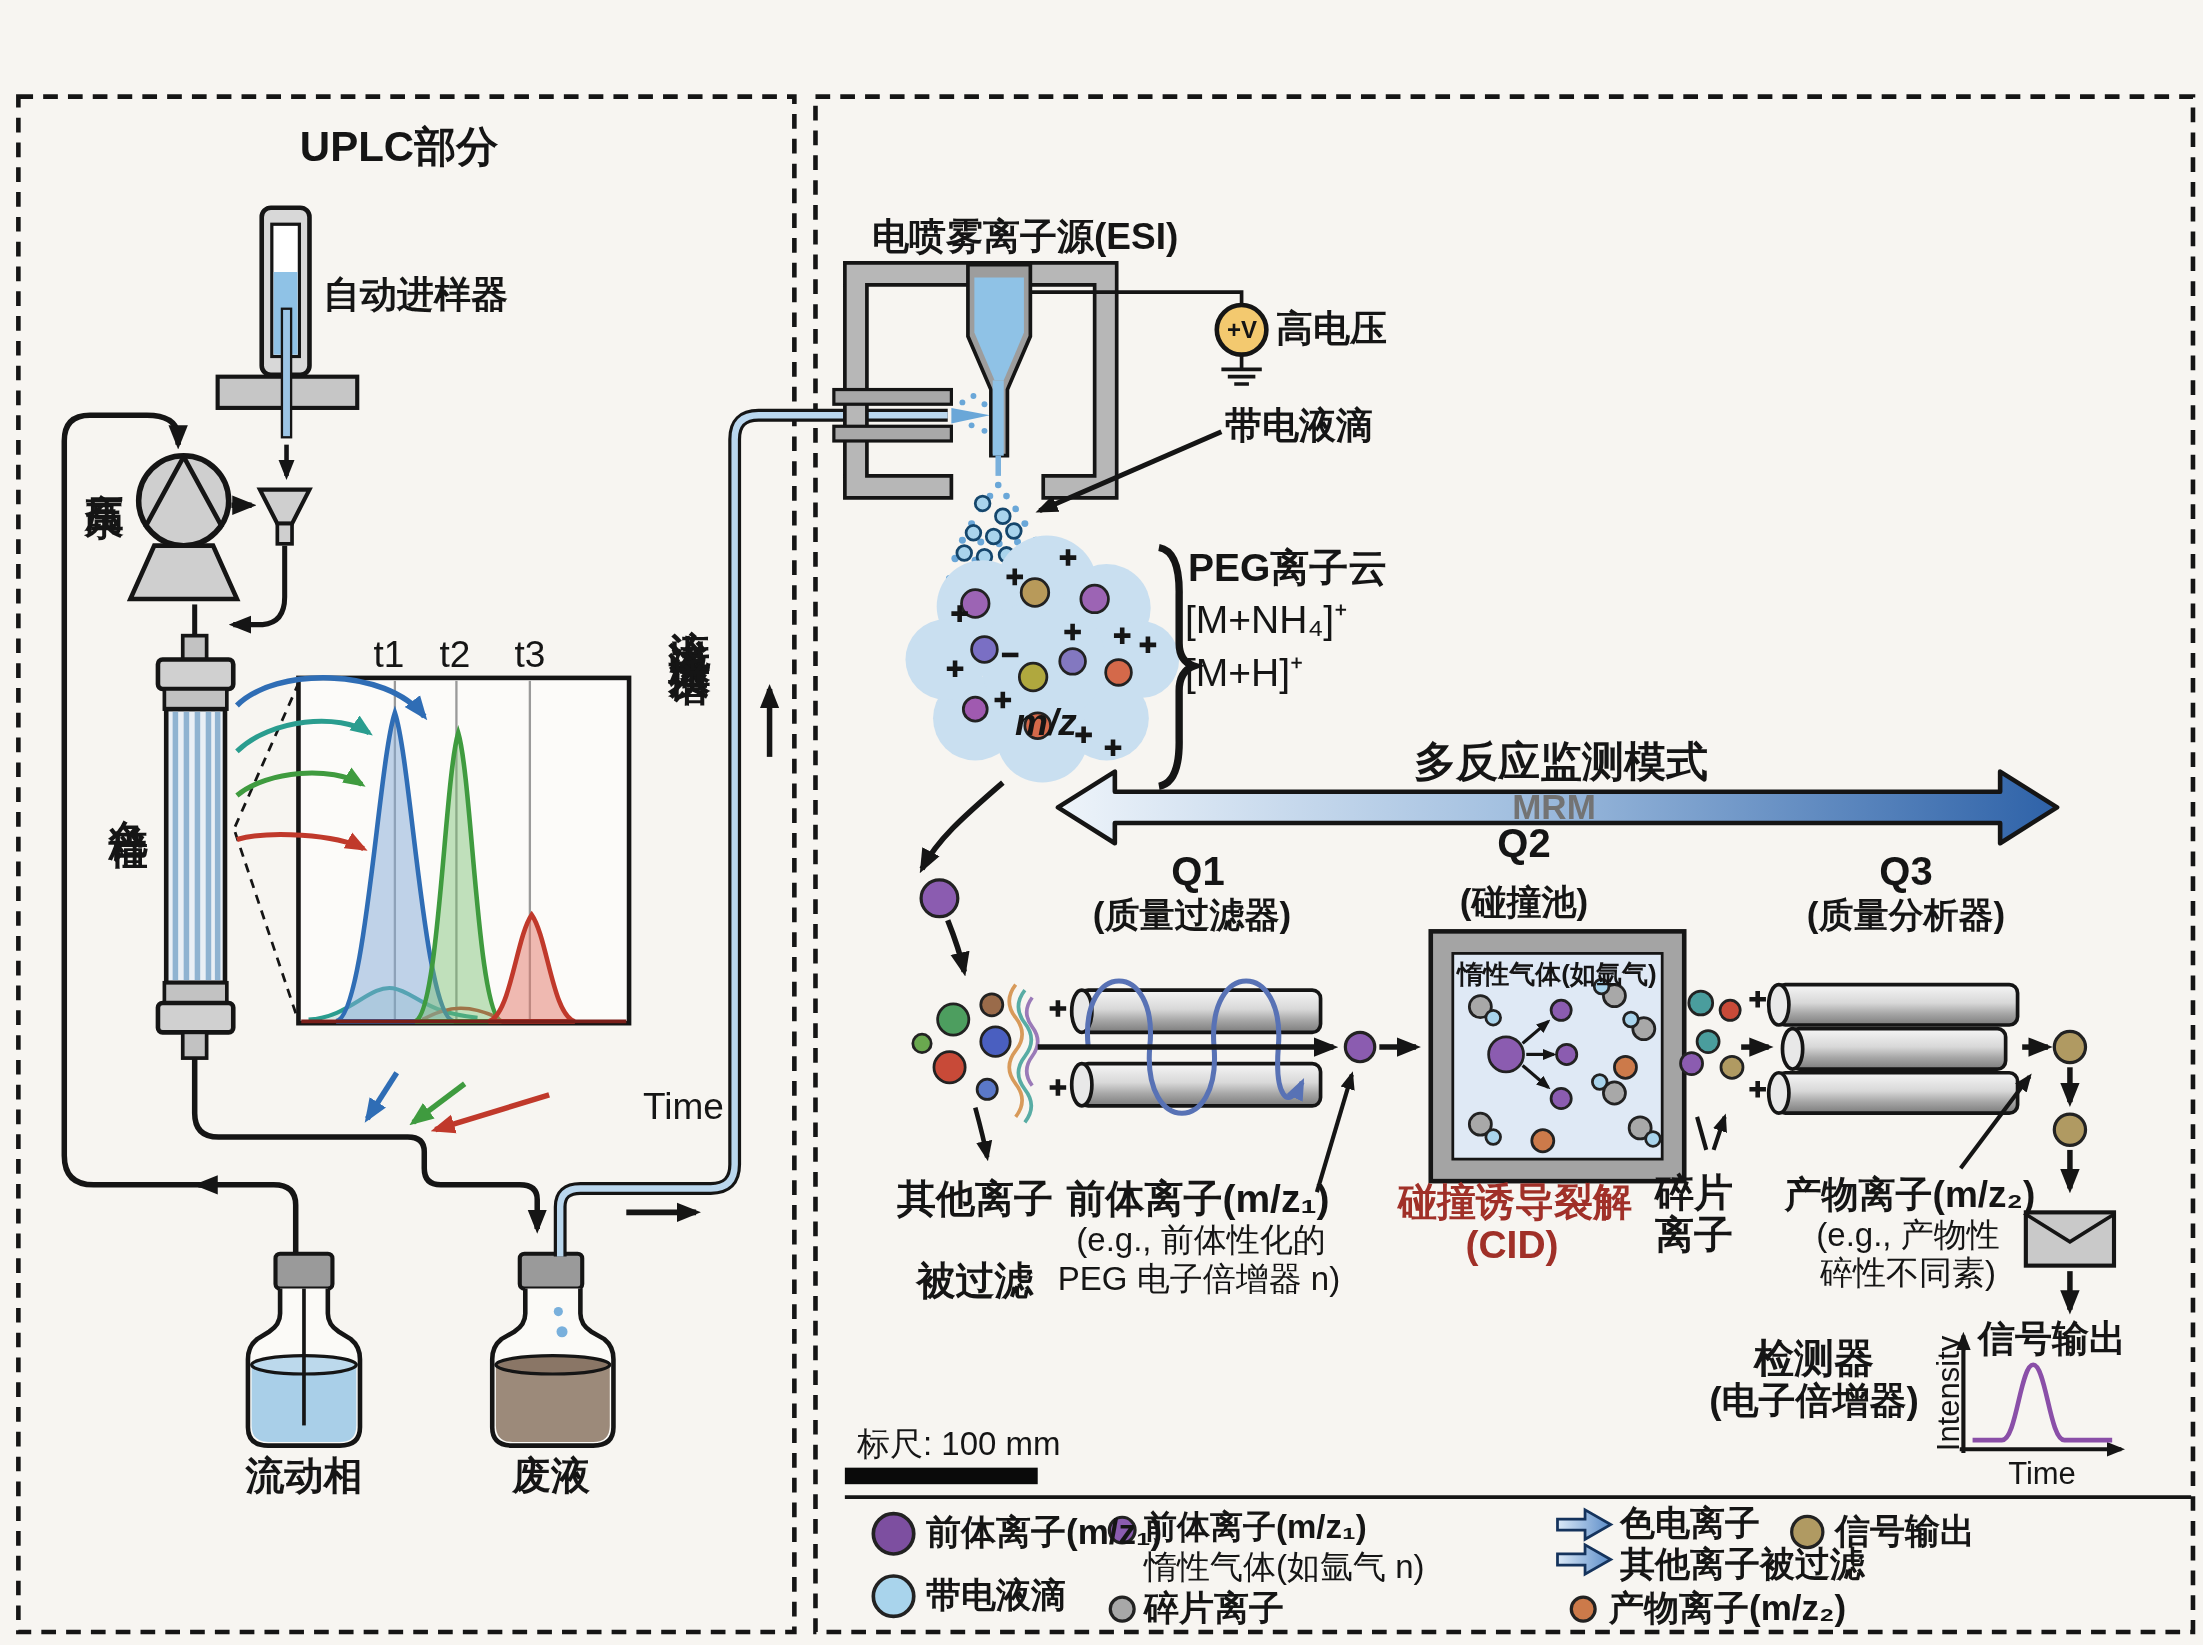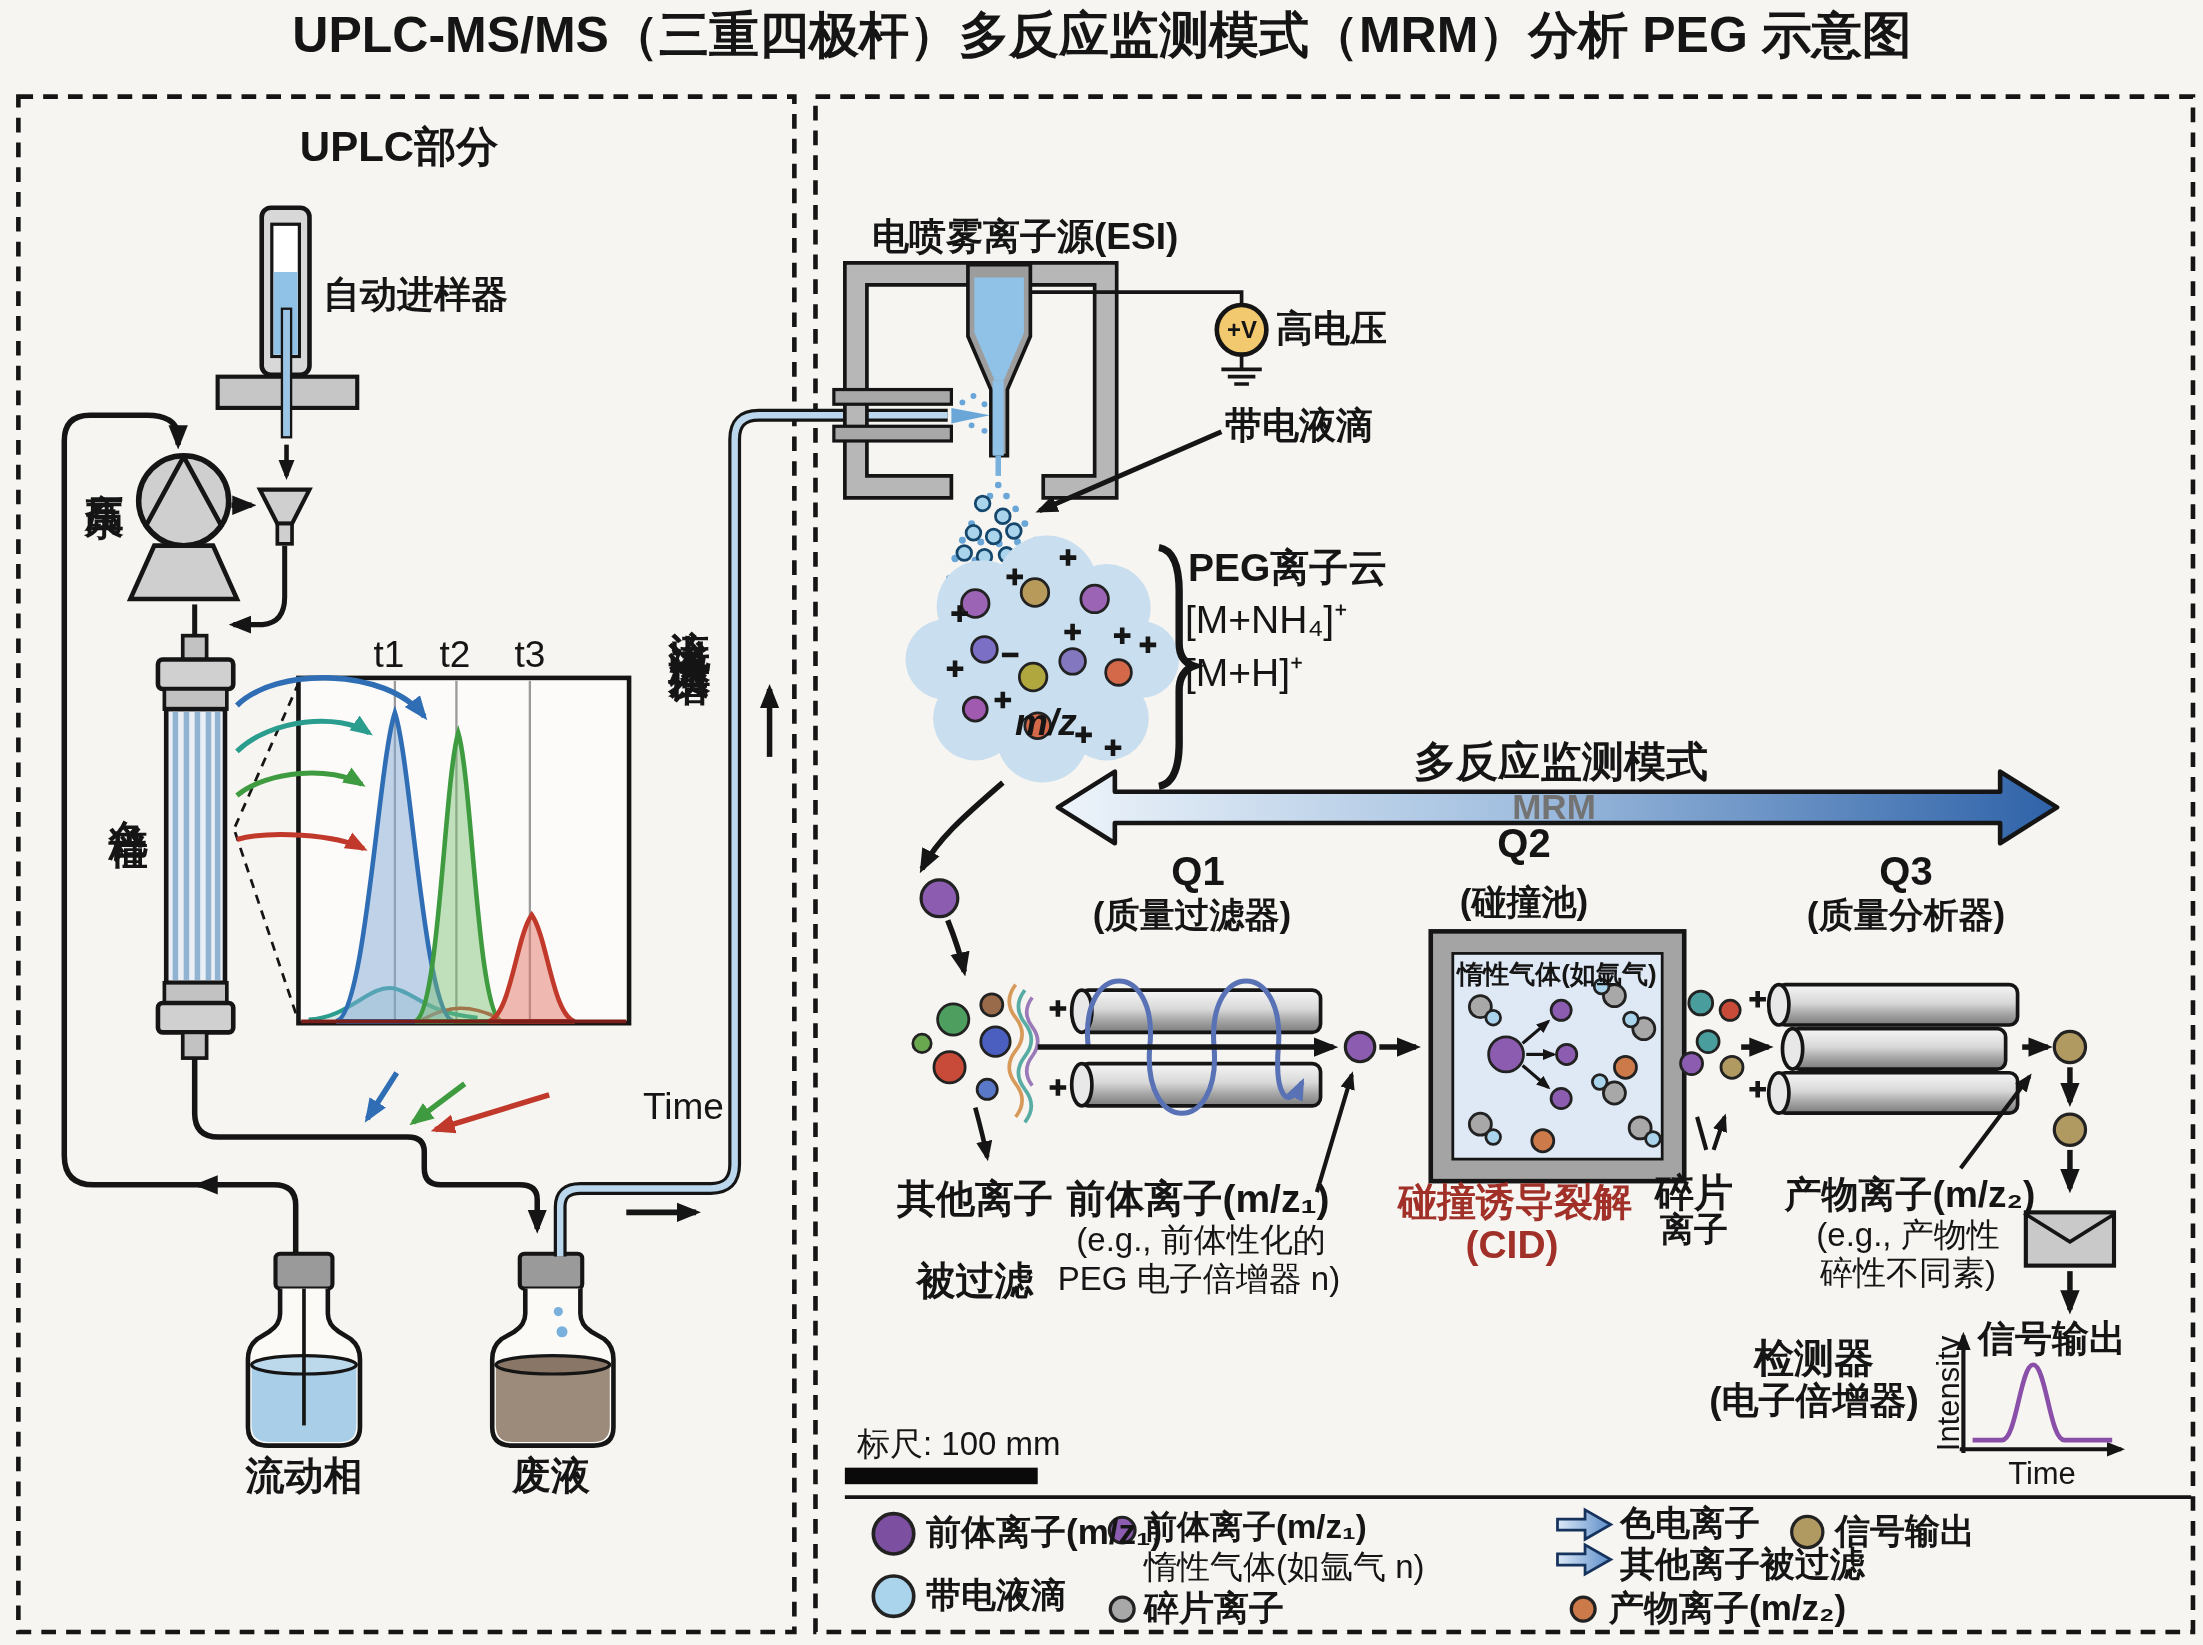--- a/index.html
+++ b/index.html
@@ -373,21 +373,20 @@
   <circle cx="973" cy="1738" r="22" fill="#a9d4ec" stroke="#222" stroke-width="4"></circle>
   <circle cx="1222" cy="1666" r="14" fill="#8b5cb0" stroke="#222" stroke-width="3.5"></circle>
   <circle cx="1222" cy="1752" r="13" fill="#a8a8a8" stroke="#222" stroke-width="3.5"></circle>
   <polygon points="1696,1654 1726,1654 1726,1644 1754,1660 1726,1676 1726,1666 1696,1666" fill="url(#gradLA)" stroke="#15335c" stroke-width="3"></polygon>
   <polygon points="1696,1692 1726,1692 1726,1682 1754,1698 1726,1714 1726,1704 1696,1704" fill="url(#gradLA)" stroke="#15335c" stroke-width="3"></polygon>
   <circle cx="1724" cy="1752" r="13" fill="#cc7a4a" stroke="#222" stroke-width="3.5"></circle>
   <circle cx="1968" cy="1668" r="17" fill="#b09a62" stroke="#222" stroke-width="3.5"></circle>
 </g>
 </svg>
 
-<div class="lbl lbl-c" style="left:1102px;top:9.2px;font-size:50px;">UPLC-MS/MS（三重四极杆）多反应监测模式（MRM）分析 PEG 示意图</div>
 
 <div class="lbl lbl-c" style="left:399px;top:125px;font-size:42px;">UPLC部分</div>
 <div class="lbl" style="left:323px;top:275px;font-size:37px;">自动进样器</div>
 <div class="lbl vert" style="left:84px;top:461px;font-size:39px;">高压泵</div>
 <div class="lbl vert" style="left:108px;top:788px;font-size:39px;">色谱柱</div>
 <div class="lbl lbl-c" style="left:389px;top:635px;font-size:37px;font-weight:400;">t1</div>
 <div class="lbl lbl-c" style="left:455px;top:635px;font-size:37px;font-weight:400;">t2</div>
 <div class="lbl lbl-c" style="left:530px;top:635px;font-size:37px;font-weight:400;">t3</div>
 <div class="lbl" style="left:643px;top:1087px;font-size:37px;font-weight:400;">Time</div>
 <div class="lbl vert" style="left:667px;top:595px;font-size:42px;">流出液进入质谱</div>
@@ -416,21 +415,21 @@
 <div class="lbl lbl-c" style="left:1557px;top:961px;font-size:26px;">惰性气体(如氩气)</div>
 
 <div class="lbl lbl-c" style="left:975px;top:1178px;font-size:39px;">其他离子</div>
 <div class="lbl lbl-c" style="left:975px;top:1221px;font-size:39px;margin-top:39px;">被过滤</div>
 <div class="lbl lbl-c" style="left:1198px;top:1178px;font-size:39px;">前体离子(m/z₁)</div>
 <div class="lbl lbl-c reg" style="left:1201px;top:1223px;font-size:33px;">(e.g., 前体性化的</div>
 <div class="lbl lbl-c reg" style="left:1199px;top:1262px;font-size:33px;">PEG 电子倍增器 n)</div>
 <div class="lbl lbl-c red" style="left:1515px;top:1181px;font-size:39px;">碰撞诱导裂解</div>
 <div class="lbl lbl-c red" style="left:1512px;top:1224px;font-size:39px;">(CID)</div>
 <div class="lbl lbl-c" style="left:1694px;top:1172px;font-size:39px;">碎片</div>
-<div class="lbl lbl-c" style="left:1694px;top:1214px;font-size:34px;font-family:Liberation Mono, monospace;">离子</div>
+<div class="lbl lbl-c" style="left:1694px;top:1214px;font-size:39px;">离子</div>
 <div class="lbl lbl-c" style="left:1910px;top:1175px;font-size:37px;">产物离子(m/z₂)</div>
 <div class="lbl lbl-c reg" style="left:1908px;top:1218px;font-size:33px;">(e.g., 产物性</div>
 <div class="lbl lbl-c reg" style="left:1908px;top:1256px;font-size:33px;">碎性不同素)</div>
 
 <div class="lbl lbl-c" style="left:1814px;top:1337px;font-size:40px;">检测器</div>
 <div class="lbl lbl-c" style="left:1814px;top:1381px;font-size:37px;">(电子倍增器)</div>
 <div class="lbl lbl-c" style="left:2052px;top:1319px;font-size:37px;">信号输出</div>
 <div class="lbl reg rot" style="left:1892px;top:1377px;font-size:31px;">Intensity</div>
 <div class="lbl lbl-c reg" style="left:2042px;top:1458px;font-size:31px;">Time</div>
 <div class="lbl reg" style="left:857px;top:1427px;font-size:33px;">标尺: 100 mm</div>

